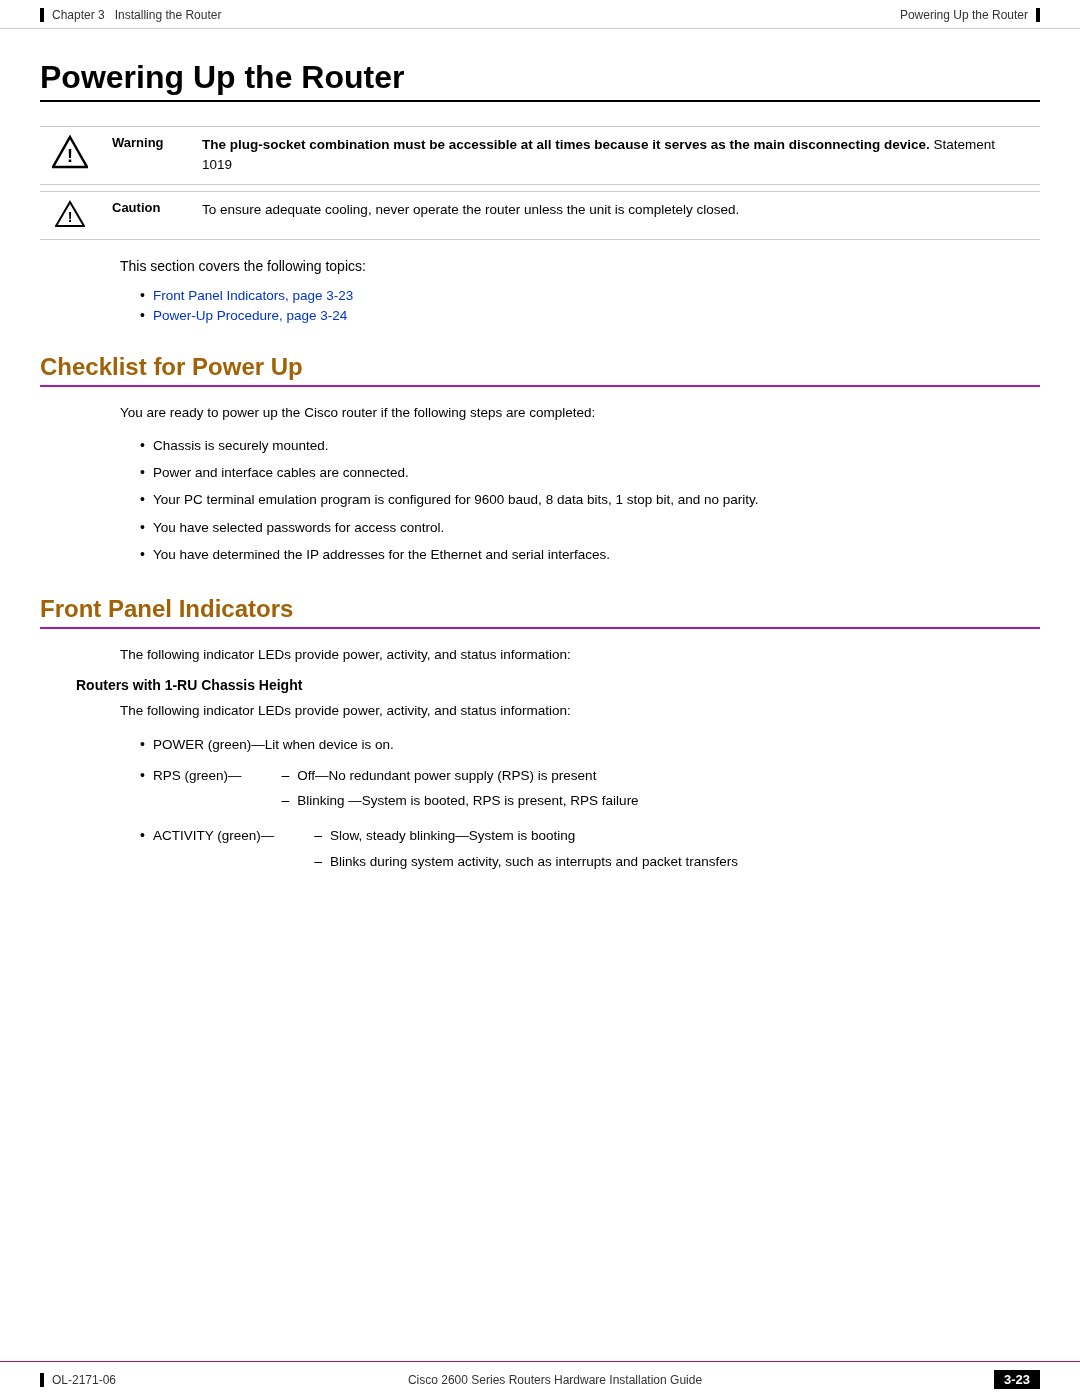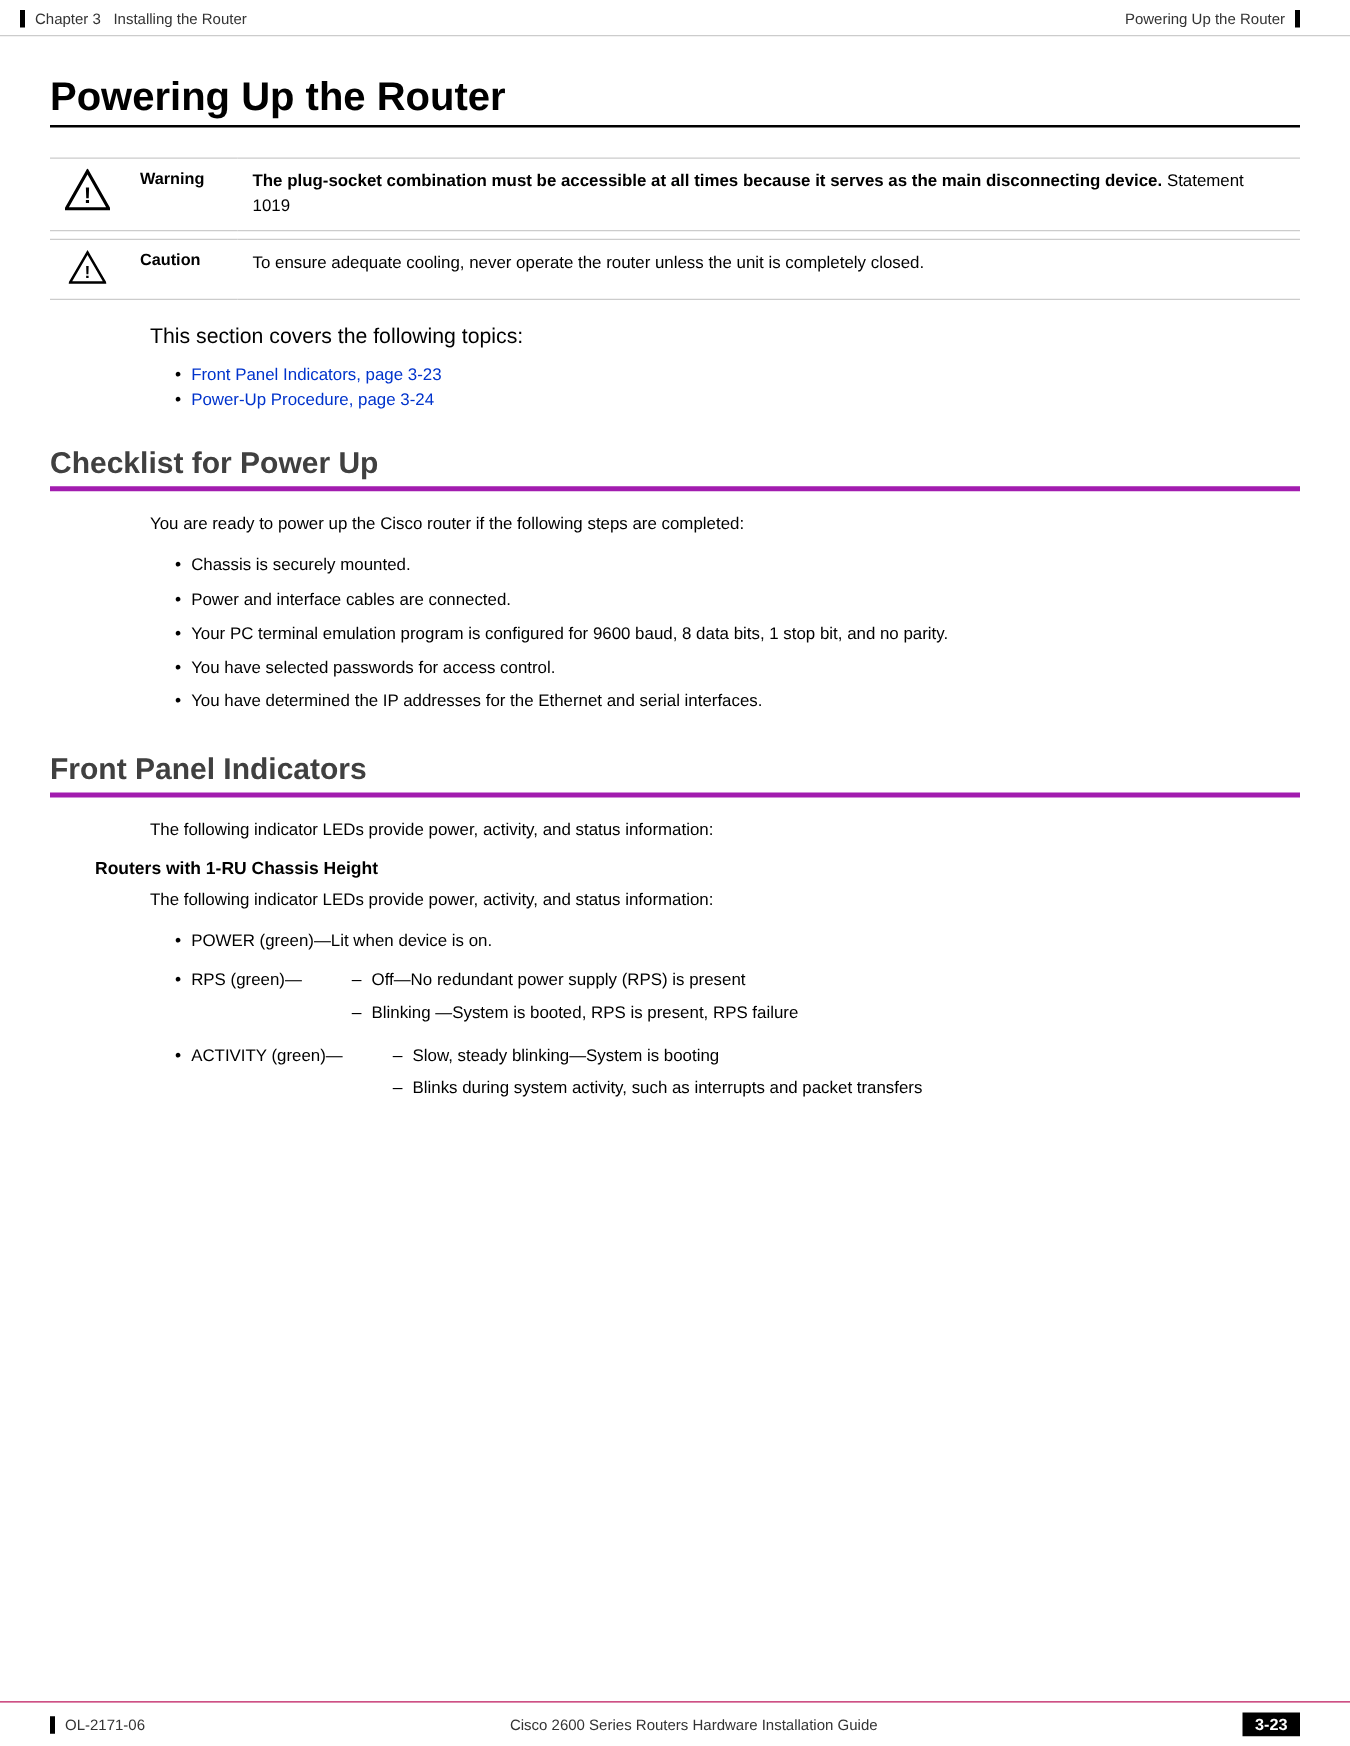--- a/index.html
+++ b/index.html
@@ -11,21 +11,21 @@
       background: #fff;
       width: 1080px;
       min-height: 1397px;
       position: relative;
     }
 
     
     .page-header {
       display: flex;
       justify-content: space-between;
-      padding: 8px 40px 6px 16px;
+      padding: 8px 40px 6px 40px;
       border-bottom: 1px solid #ccc;
     }
     .header-left {
       display: flex;
       align-items: center;
       font-size: 12px;
       color: #333;
     }
     .header-left .bar {
       width: 4px;
@@ -95,21 +95,21 @@
       font-size: 13.5px;
       line-height: 1.5;
       vertical-align: middle;
       border-top: 1px solid #ccc;
       border-bottom: 1px solid #ccc;
     }
 
     
     .intro-text {
       margin: 16px 0 10px 0;
-      font-size: 17px;
+      font-size: 14px;
       line-height: 1.5;
       margin-left: 80px;
     }
 
     
     .link-list {
       margin-left: 100px;
       margin-bottom: 10px;
       list-style: none;
     }
@@ -126,24 +126,24 @@
     }
     .link-list li a, .link-list li .link {
       color: #0033cc;
       text-decoration: none;
     }
 
     
     .section-title {
       font-size: 24px;
       font-weight: bold;
-      color: #404040;
+      color: #a16207;
       margin-top: 30px;
       margin-bottom: 16px;
-      border-bottom: 4px solid #a21caf;
+      border-bottom: 2px solid #a21caf;
       padding-bottom: 4px;
     }
 
     
     .bullet-list {
       margin-left: 100px;
       margin-bottom: 12px;
       list-style: none;
     }
     .bullet-list li {

